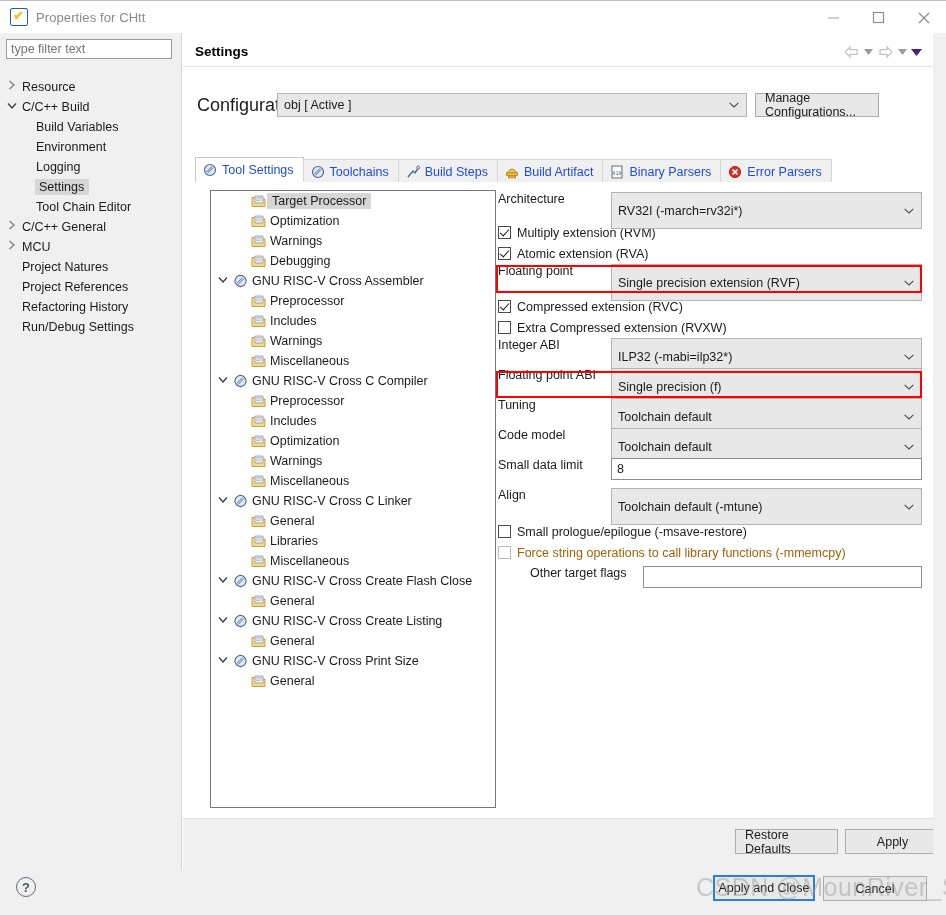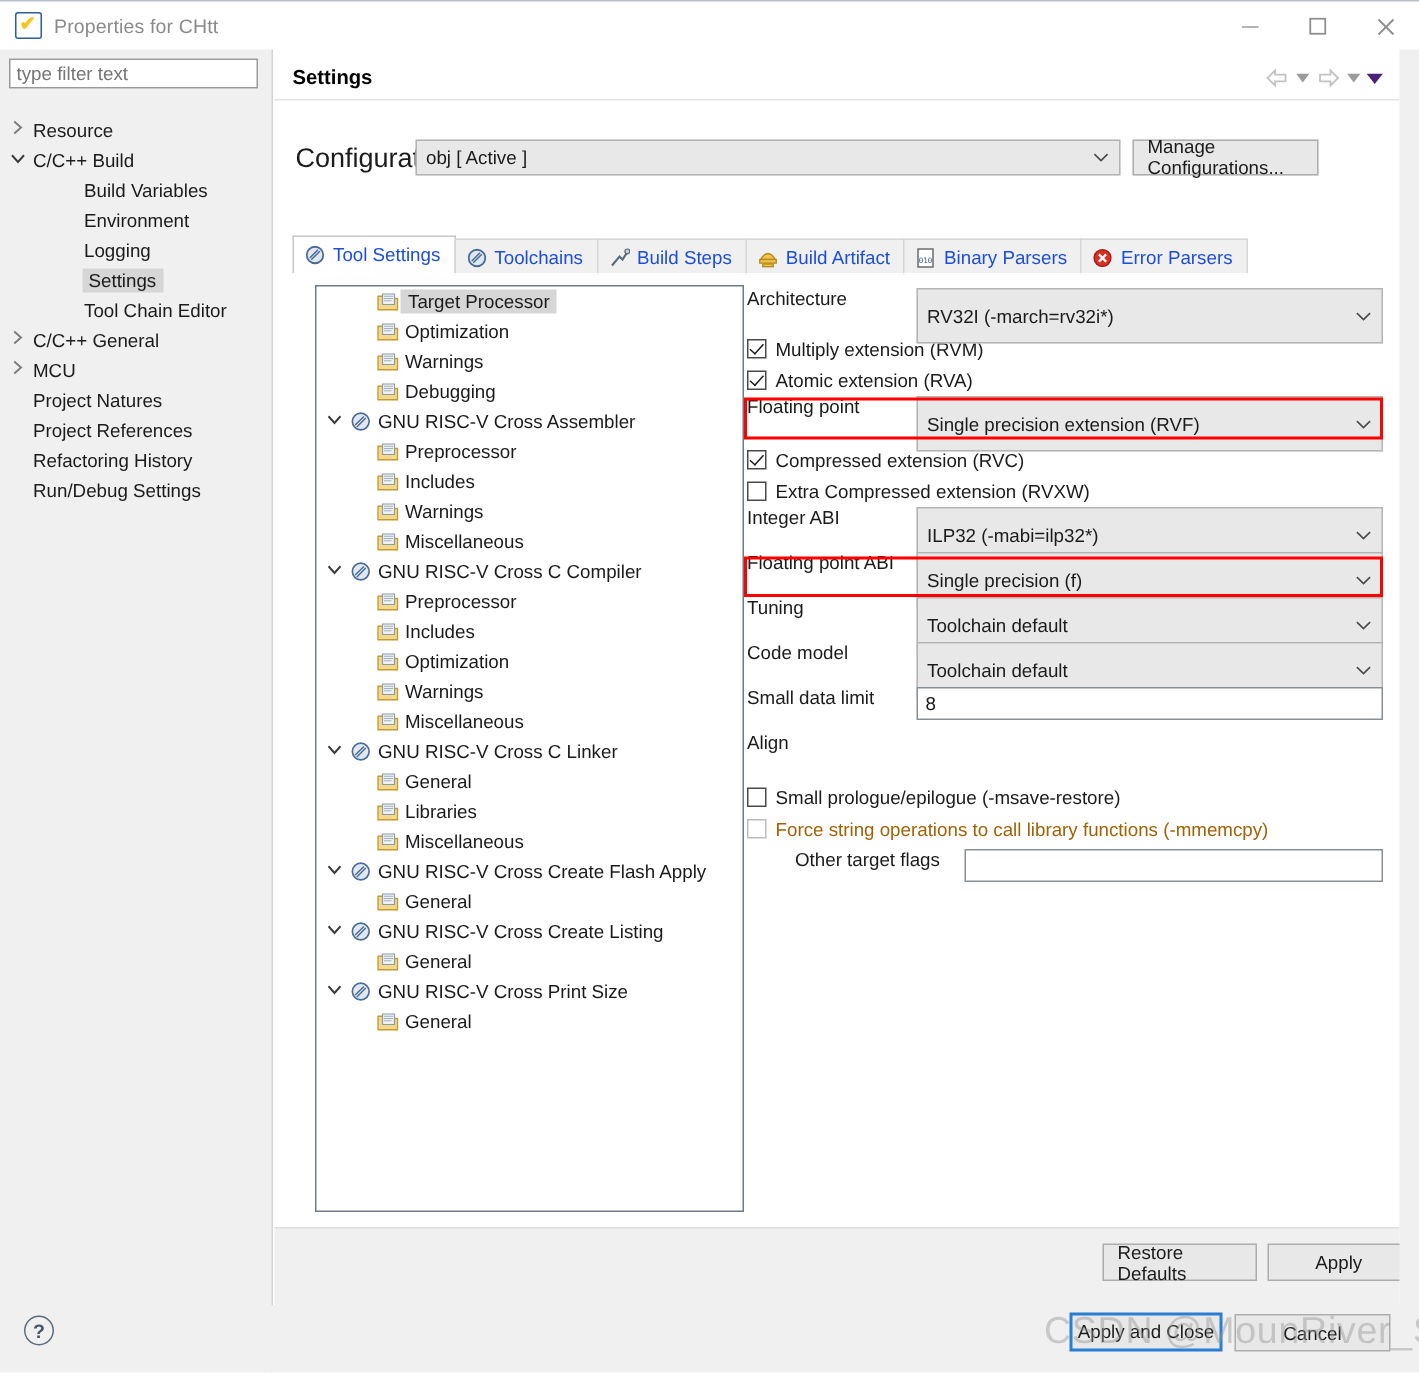--- a/index.html
+++ b/index.html
@@ -58,21 +58,21 @@
   .tree { position:absolute; left:0; top:44px; width:182px; }
   .tnode {
     height:20px; display:flex; align-items:center; white-space:nowrap;
     font-size:12.5px; color:#1b1b1b; padding-left:4px;
   }
   .tarrow {
     width:16px; flex:none; text-align:center; color:#6e6e6e; font-size:9px;
     line-height:20px;
   }
   .tnode.lvl0 .tlabel { margin-left:2px; }
-  .tnode.lvl1 { padding-left:56px; }
+  .tnode.lvl1 { padding-left:36px; }
   .tlabel-sel {
     background:#d6d6d6; padding:1px 5px 1px 4px; margin-left:-1px;
   }
 
   
   .rightpane {
     position:absolute; left:183px; top:33px; width:750px; height:822px;
     background:#ffffff;
   }
   .page-title {
@@ -624,21 +624,21 @@
       <div class="ttnode" style="padding-left: 4px;">
         <span class="tt-arrow"><svg width="10" height="8" viewBox="0 0 10 8">
             <path d="M1 1.5 L5 6 L9 1.5" fill="none" stroke="#3b3b3b" stroke-width="1.3"></path>
           </svg></span>
         <span class="tt-icon">
           <svg width="15" height="14" viewBox="0 0 15 14">
             <circle cx="7.5" cy="7" r="5.6" fill="#dfe7f2" stroke="#4a6c95" stroke-width="1.1"></circle>
             <path d="M3.8 9.4 L9.6 3.6 M4.9 10.6 L10.8 4.7" stroke="#4a6c95" stroke-width="0.95"></path>
           </svg>
         </span>
-        <span class="tt-label">GNU RISC-V Cross Create Flash Apply</span>
+        <span class="tt-label">GNU RISC-V Cross Create Flash Close</span>
       </div>
       <div class="ttnode" style="padding-left: 22px;">
         <span class="tt-arrow"></span>
         <span class="tt-icon">
           <svg width="15" height="14" viewBox="0 0 15 14">
             <path d="M1 3.5 L6 3.5 L7.2 5 L14 5 L14 12.5 L1 12.5 Z" fill="#f5d98a" stroke="#c49a35" stroke-width="0.9"></path>
             <path d="M4 2 L12 2 L12 9 L4 9 Z" fill="#eef2f6" stroke="#8d9aa8" stroke-width="0.8"></path>
             <path d="M5 3.5 h6 M5 5 h6 M5 6.5 h5" stroke="#9aa8b6" stroke-width="0.6"></path>
           </svg>
         </span>
@@ -802,20 +802,30 @@
       <div class="field-label">Small data limit</div>
       <div class="field-control">
         <div class="text2">
           <span>8</span>
         </div>
       </div>
     </div>
 
     <div class="field-row">
       <div class="field-label">Align</div>
+      <div class="field-control">
+        <div class="combo2">
+          <span>Toolchain default (-mtune)</span>
+          <span class="caret" style="position:absolute;right:7px;top:0;bottom:0;display:flex;align-items:center;">
+            <svg width="10" height="6" viewBox="0 0 10 6">
+                <path d="M0.6 0.8 L5 5 L9.4 0.8" fill="none" stroke="#4a4a4a" stroke-width="1.1"></path>
+              </svg>
+          </span>
+        </div>
+      </div>
     </div>
 
     <div class="chk-row" style="margin-top:3px;">
       <span class="cbox"></span>
       <span>Small prologue/epilogue (-msave-restore)</span>
     </div>
 
     <div class="chk-row disabled">
       <span class="cbox disabled"></span>
       <span>Force string operations to call library functions (-mmemcpy)</span>

